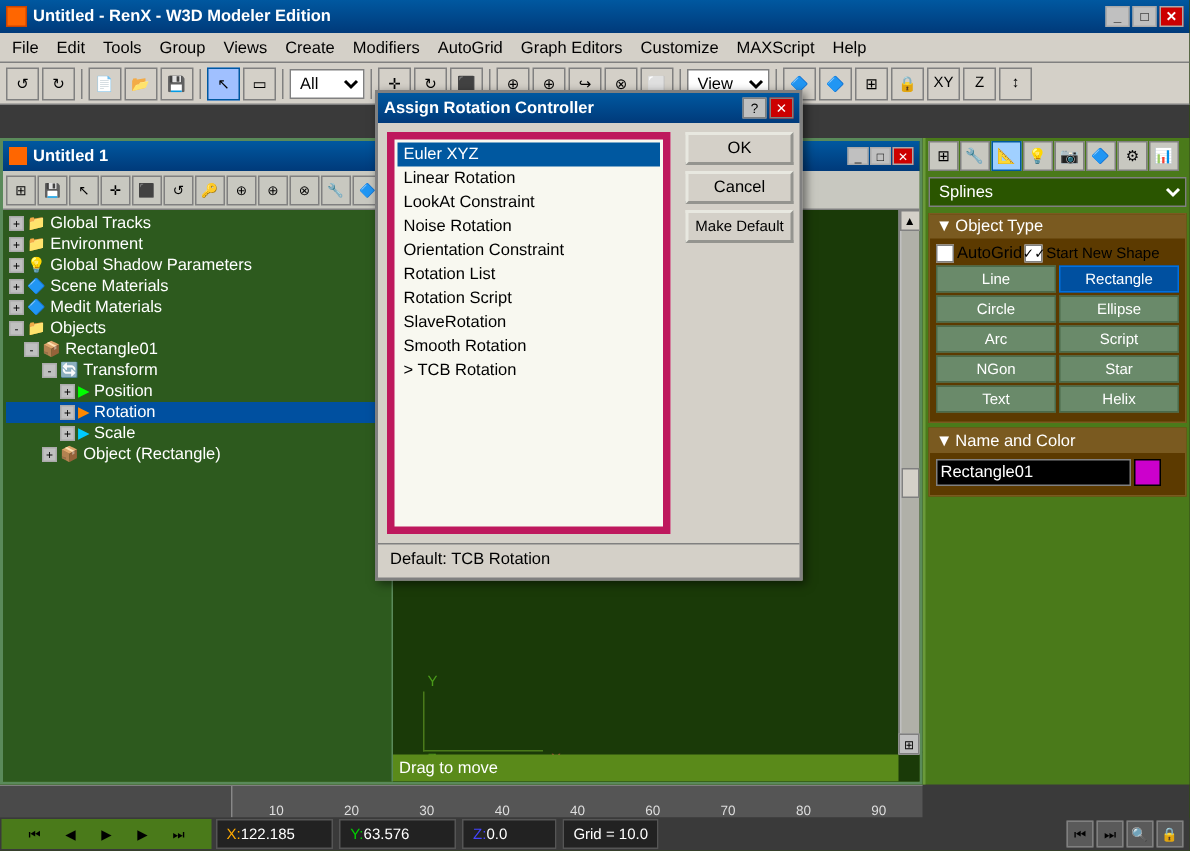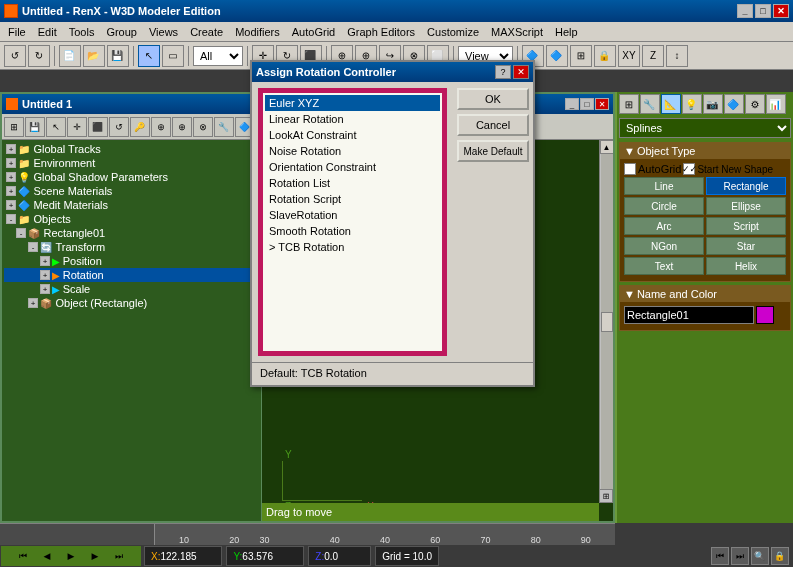--- a/index.html
+++ b/index.html
@@ -557,21 +557,21 @@
     <div class="sub-tb-btn" style="width:16px; height:16px; font-size:9px;">🔎</div>
   </div>
 </div>
 
 <div style="position:absolute; bottom:22px; left:0; width:615px; height:22px; background:#555; display:flex; align-items:center; overflow:hidden; border-top:1px solid #808080;">
   <div style="width:155px; height:100%; background:#4a4a4a; border-right:1px solid #888;"></div>
   <div style="flex:1; display:flex; align-items:center; position:relative; height:100%;">
     <div style="position:absolute; left:0; right:0; top:0; height:100%; display:flex; align-items:flex-end; padding:0 4px; gap:0;">
       <span style="color:#ddd; font-size:9px; flex:1; text-align:center;">10</span>
       <span style="color:#ddd; font-size:9px; flex:1; text-align:center;">20</span>
-      <span style="color:#ddd; font-size:9px; flex:1; ">30</span>
+      <span style="color:#ddd; font-size:9px; flex:1; text-align:center;">30</span>
       <span style="color:#ddd; font-size:9px; flex:1; text-align:center;">40</span>
       <span style="color:#ddd; font-size:9px; flex:1; text-align:center;">40</span>
       <span style="color:#ddd; font-size:9px; flex:1; text-align:center;">60</span>
       <span style="color:#ddd; font-size:9px; flex:1; text-align:center;">70</span>
       <span style="color:#ddd; font-size:9px; flex:1; text-align:center;">80</span>
       <span style="color:#ddd; font-size:9px; flex:1; text-align:center;">90</span>
     </div>
   </div>
 </div>
 

